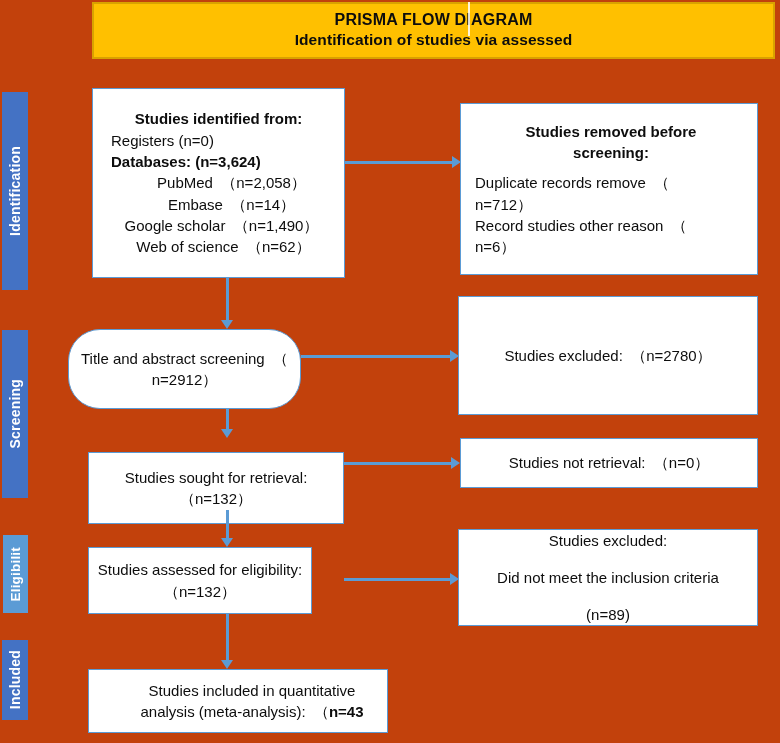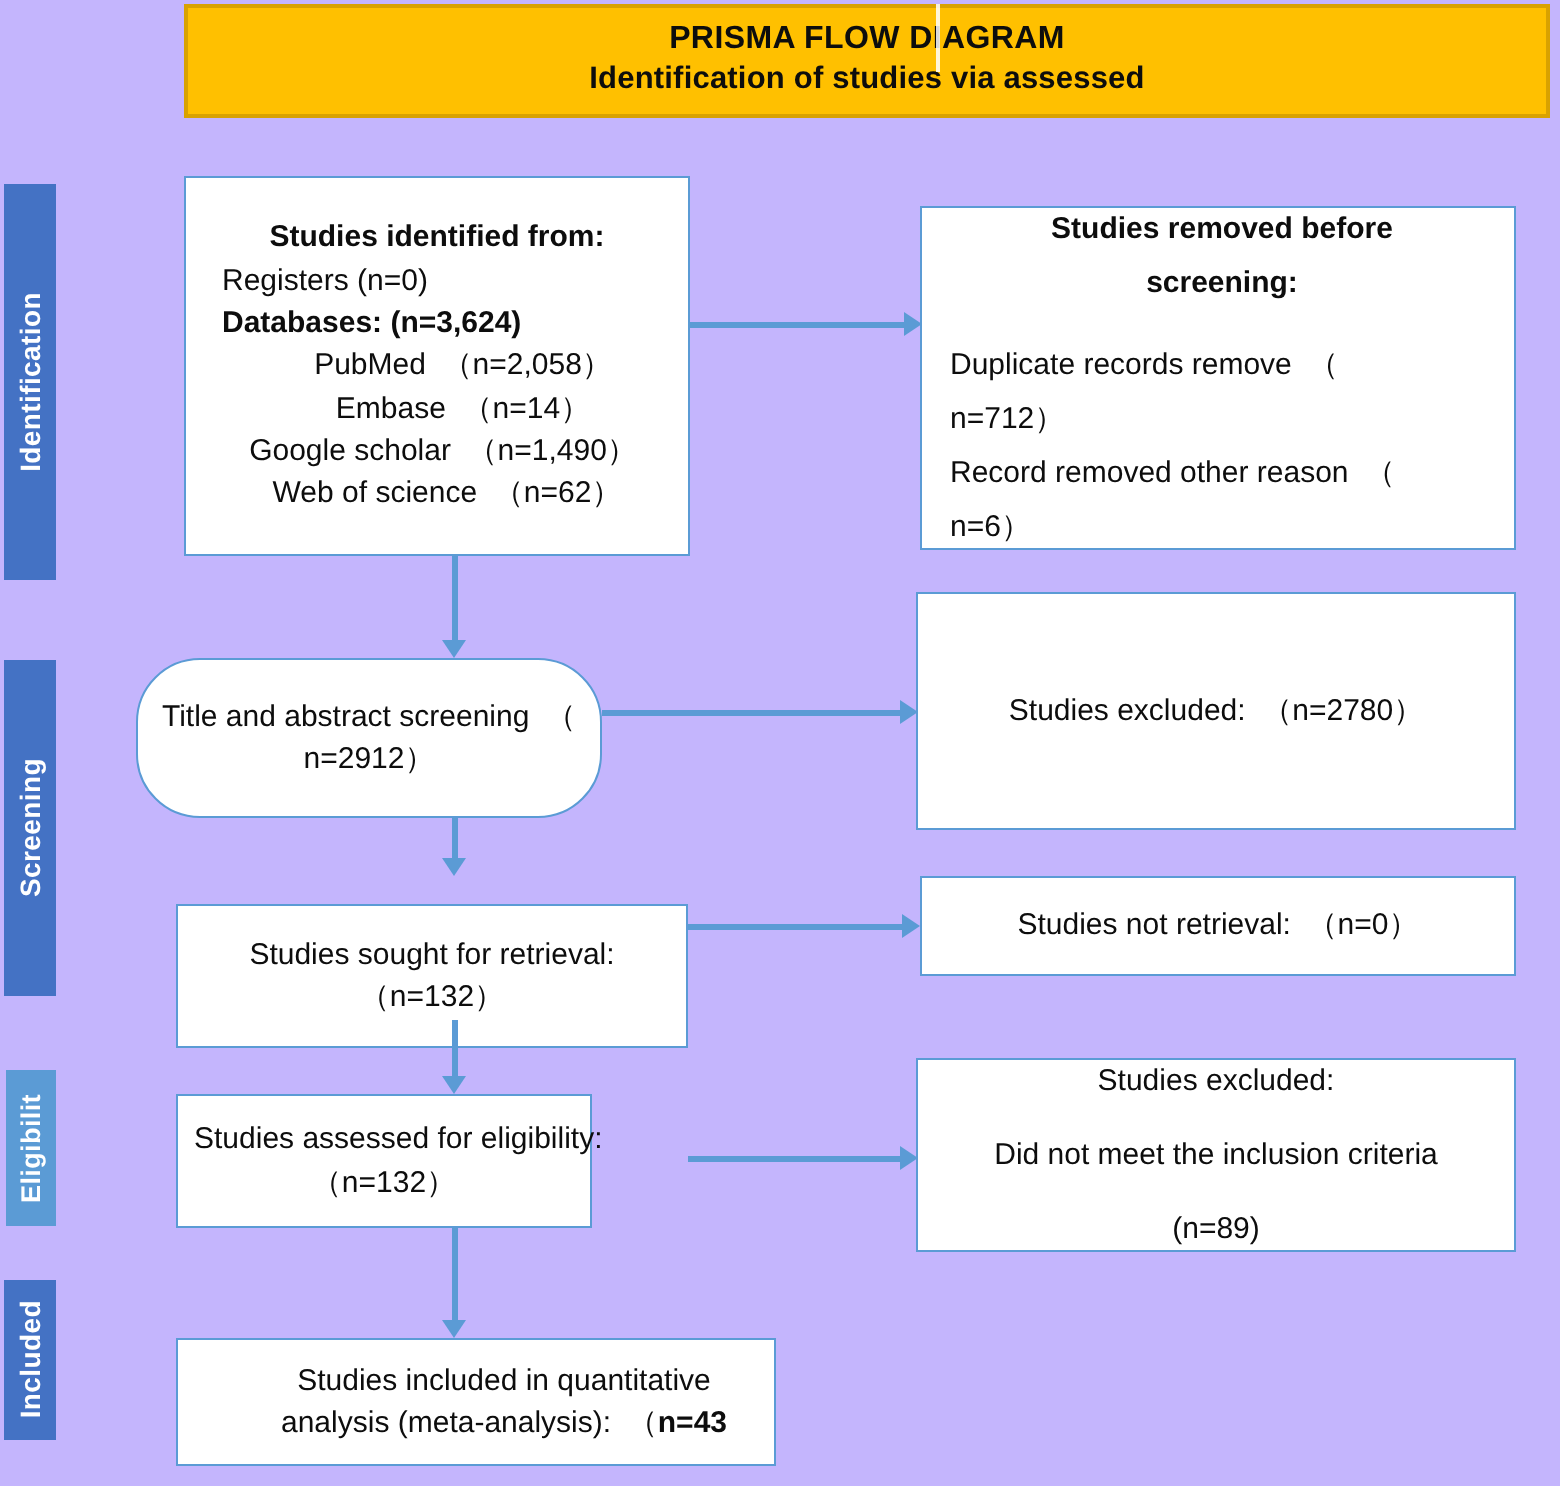--- a/index.html
+++ b/index.html
@@ -8,21 +8,21 @@
     background: #ffffff;
   }
   body {
     font-family: "Liberation Sans", sans-serif;
     -webkit-font-smoothing: antialiased;
   }
   #canvas {
     position: relative;
     width: 780px;
     height: 743px;
-    background: #c4b5fd;
+    background: #c2410c;
     overflow: hidden;
   }
 
   
   .banner {
     position: absolute;
     left: 92px;
     top: 2px;
     width: 683px;
     height: 57px;
@@ -86,21 +86,21 @@
     flex-direction: column;
     justify-content: center;
     color: #0d0d0d;
     font-size: 15px;
     line-height: 1.42;
   }
   .box .ln { white-space: pre; }
   .ctr  { text-align: center; }
   .lft  { text-align: left; }
   .b    { font-weight: bold; }
-  .pad-l { padding-left: 14px; padding-right: 10px; justify-content: space-between; }
+  .pad-l { padding-left: 14px; padding-right: 10px; }
   .pad-c { padding-left: 8px; padding-right: 8px; }
 
   
   .vline {
     position: absolute;
     width: 2.5px;
     background: #5B9BD5;
   }
   .hline {
     position: absolute;
@@ -158,21 +158,21 @@
     <div class="ln ctr" style="padding-left:6px">Google scholar  （n=1,490）</div>
     <div class="ln ctr" style="padding-left:10px">Web of science  （n=62）</div>
   </div>
 
   <div class="box pad-l" style="left:460px; top:103px; width:298px; height:172px;">
     <div class="ln ctr b">Studies removed before</div>
     <div class="ln ctr b">screening:</div>
     <div class="ln lft" style="height:9px"></div>
     <div class="ln lft">Duplicate records remove  （</div>
     <div class="ln lft">n=712）</div>
-    <div class="ln lft">Record removed other reason  （</div>
+    <div class="ln lft">Record studies other reason  （</div>
     <div class="ln lft">n=6）</div>
   </div>
 
   <div class="hline" style="left:345px; top:161px; width:108px;"></div>
   <div class="arrow-right" style="left:452px; top:155.5px;"></div>
 
   <div class="vline" style="left:226px; top:278px; height:44px;"></div>
   <div class="arrow-down" style="left:220.5px; top:320px;"></div>
 
   <div class="box pad-c" style="left:68px; top:329px; width:233px; height:80px;border-radius:32px;">
@@ -198,21 +198,21 @@
   <div class="box pad-c" style="left:460px; top:438px; width:298px; height:50px;">
     <div class="ln ctr">Studies not retrieval:  （n=0）</div>
   </div>
 
   <div class="hline" style="left:344px; top:462px; width:108px;"></div>
   <div class="arrow-right" style="left:451px; top:456.5px;"></div>
 
   <div class="vline" style="left:226px; top:510px; height:30px;"></div>
   <div class="arrow-down" style="left:220.5px; top:538px;"></div>
 
-  <div class="box pad-c" style="left:88px; top:547px; width:208px; height:67px;">
+  <div class="box pad-c" style="left:88px; top:547px; width:224px; height:67px;">
     <div class="ln ctr">Studies assessed for eligibility:</div>
     <div class="ln ctr">（n=132）</div>
   </div>
 
   <div class="box pad-c" style="left:458px; top:529px; width:300px; height:97px;justify-content:space-between;">
     <div class="ln ctr">Studies excluded:</div>
     <div class="ln ctr">Did not meet the inclusion criteria</div>
     <div class="ln ctr">(n=89)</div>
   </div>
 

